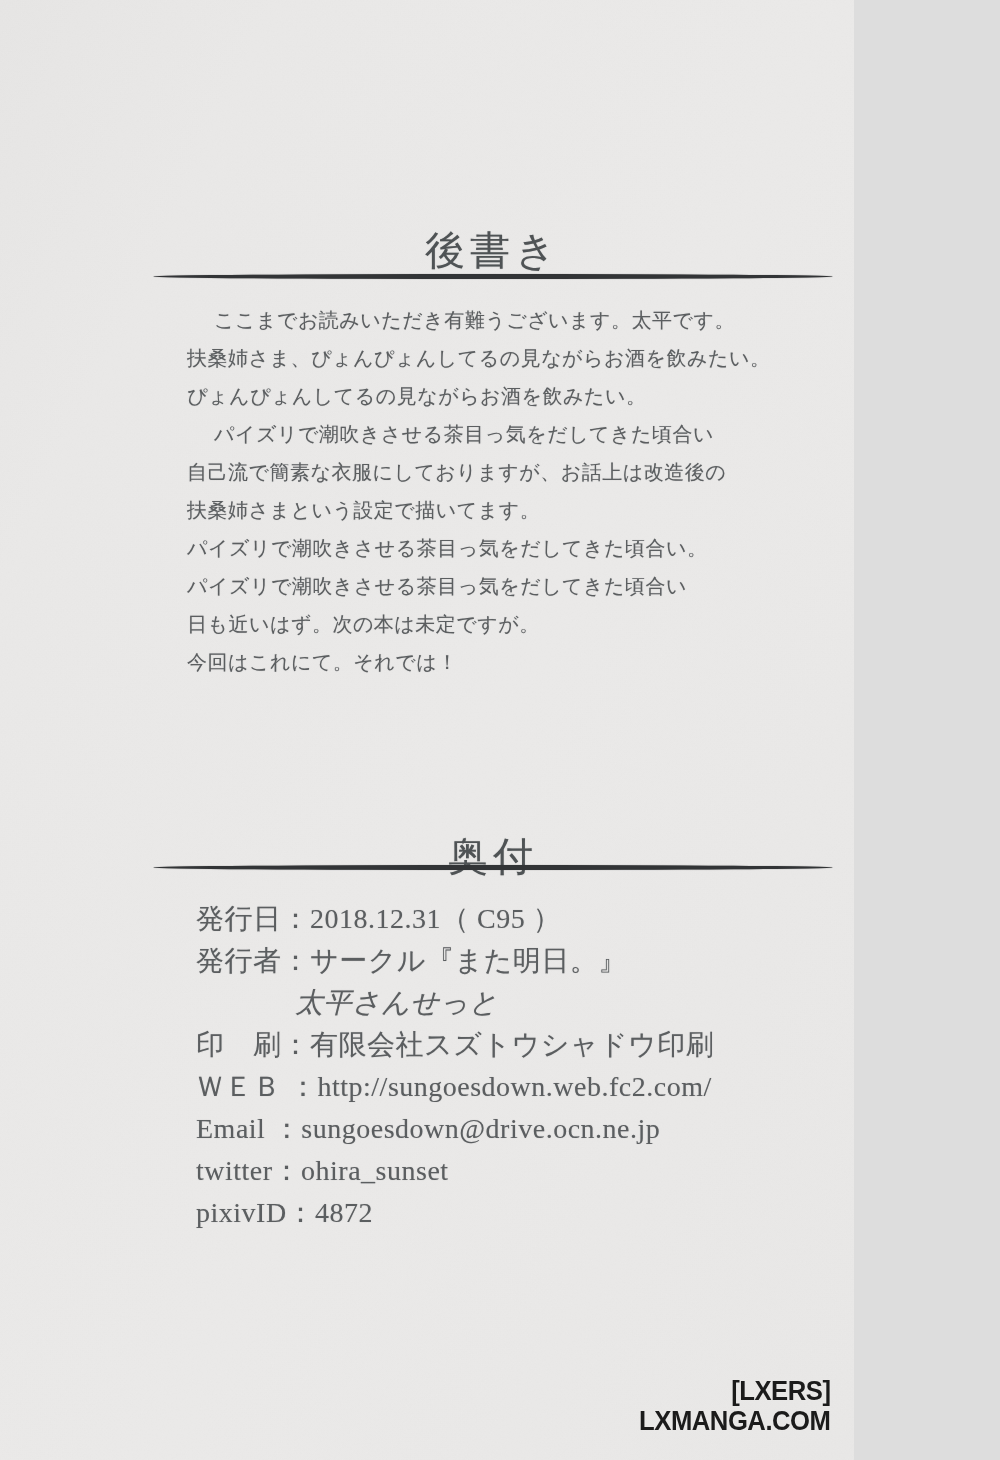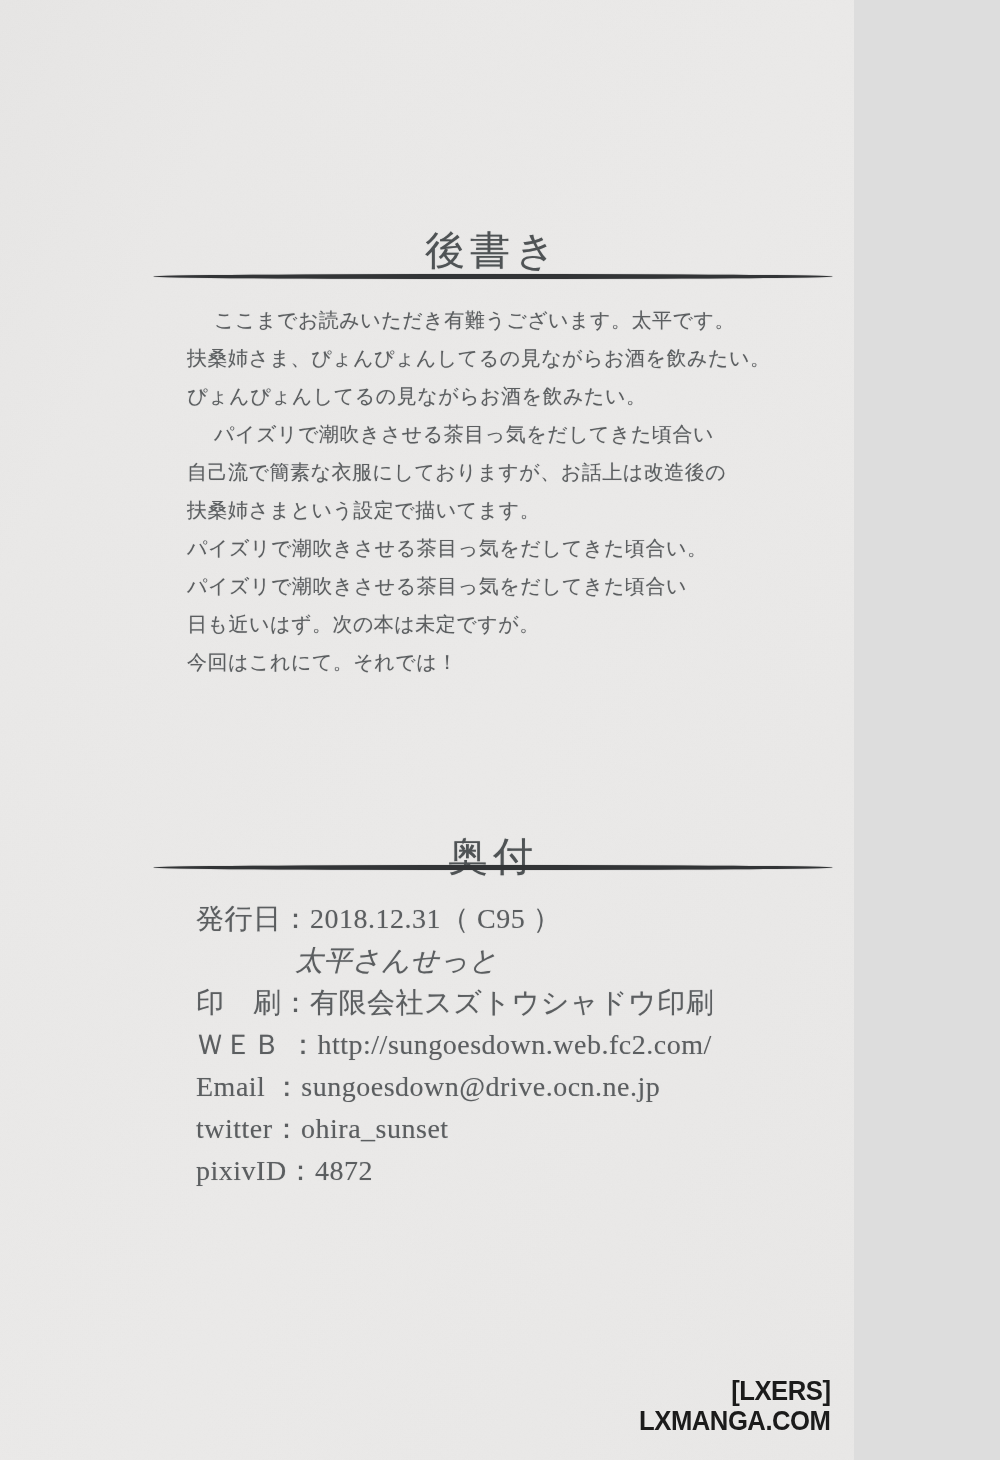--- a/index.html
+++ b/index.html
@@ -106,20 +106,21 @@
     <div class="line">パイズリで潮吹きさせる茶目っ気をだしてきた頃合い</div>
     <div class="line">日も近いはず。次の本は未定ですが。</div>
     <div class="line">今回はこれにて。それでは！</div>
   </div>
 
   <h2 class="title t2">奥付</h2>
   <div class="rule r2"></div>
 
   <div class="colophon">
     <div class="centry">発行日：2018.12.31（ C95 ）</div>
+    <div class="centry">発行者：サークル『また明日。』</div>
     <div class="centry cont">太平さんせっと</div>
     <div class="centry">印　刷：有限会社スズトウシャドウ印刷</div>
     <div class="centry">ＷＥＢ ：http://sungoesdown.web.fc2.com/</div>
     <div class="centry">Email ：sungoesdown@drive.ocn.ne.jp</div>
     <div class="centry">twitter：ohira_sunset</div>
     <div class="centry">pixivID：4872</div>
   </div>
 
   <div class="watermark">
     <div>[LXERS]</div>

